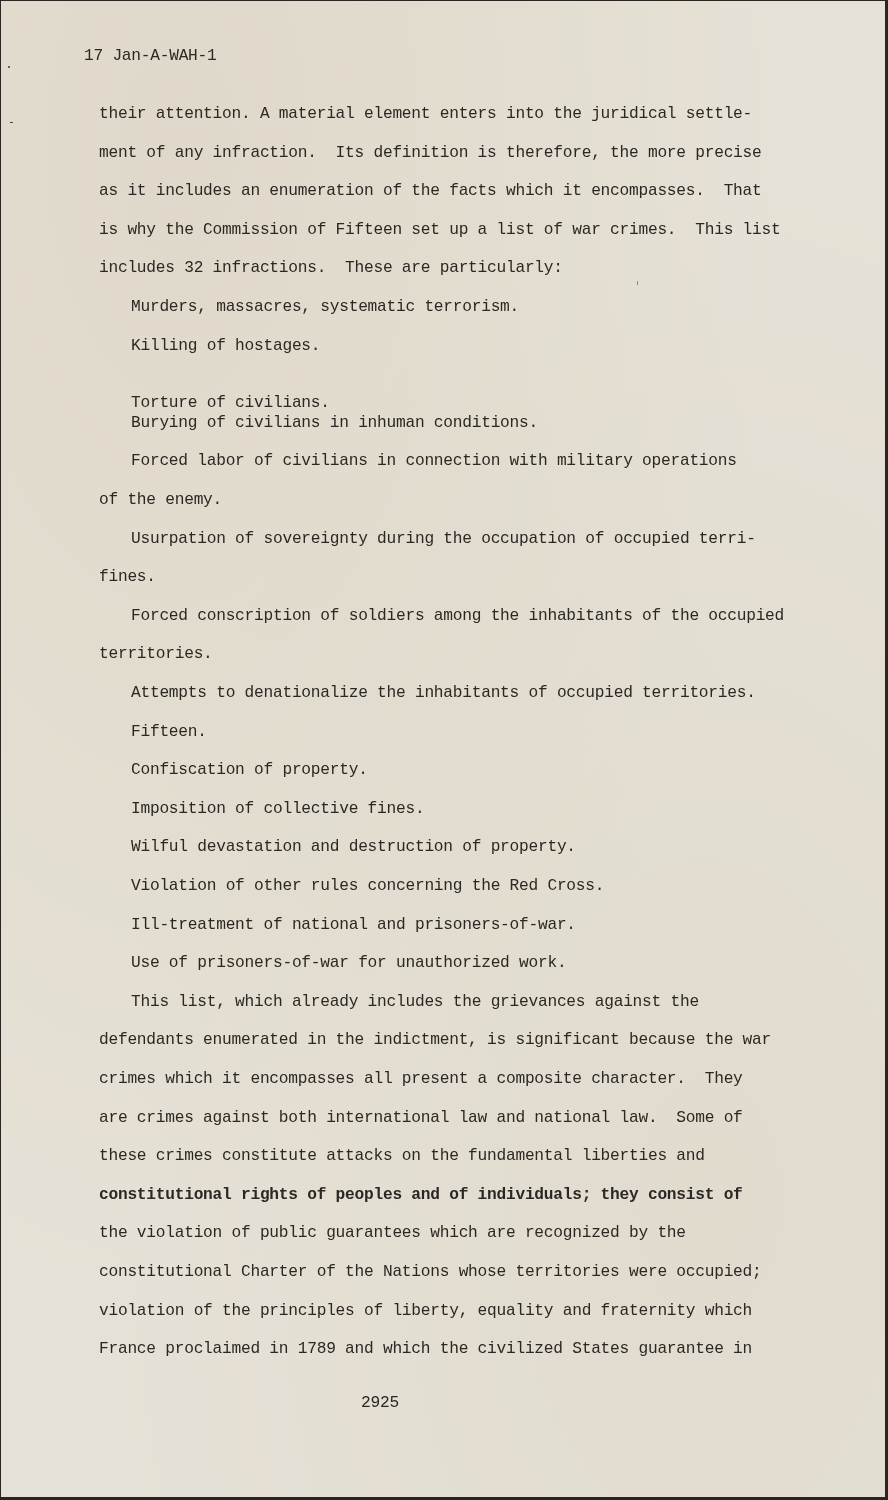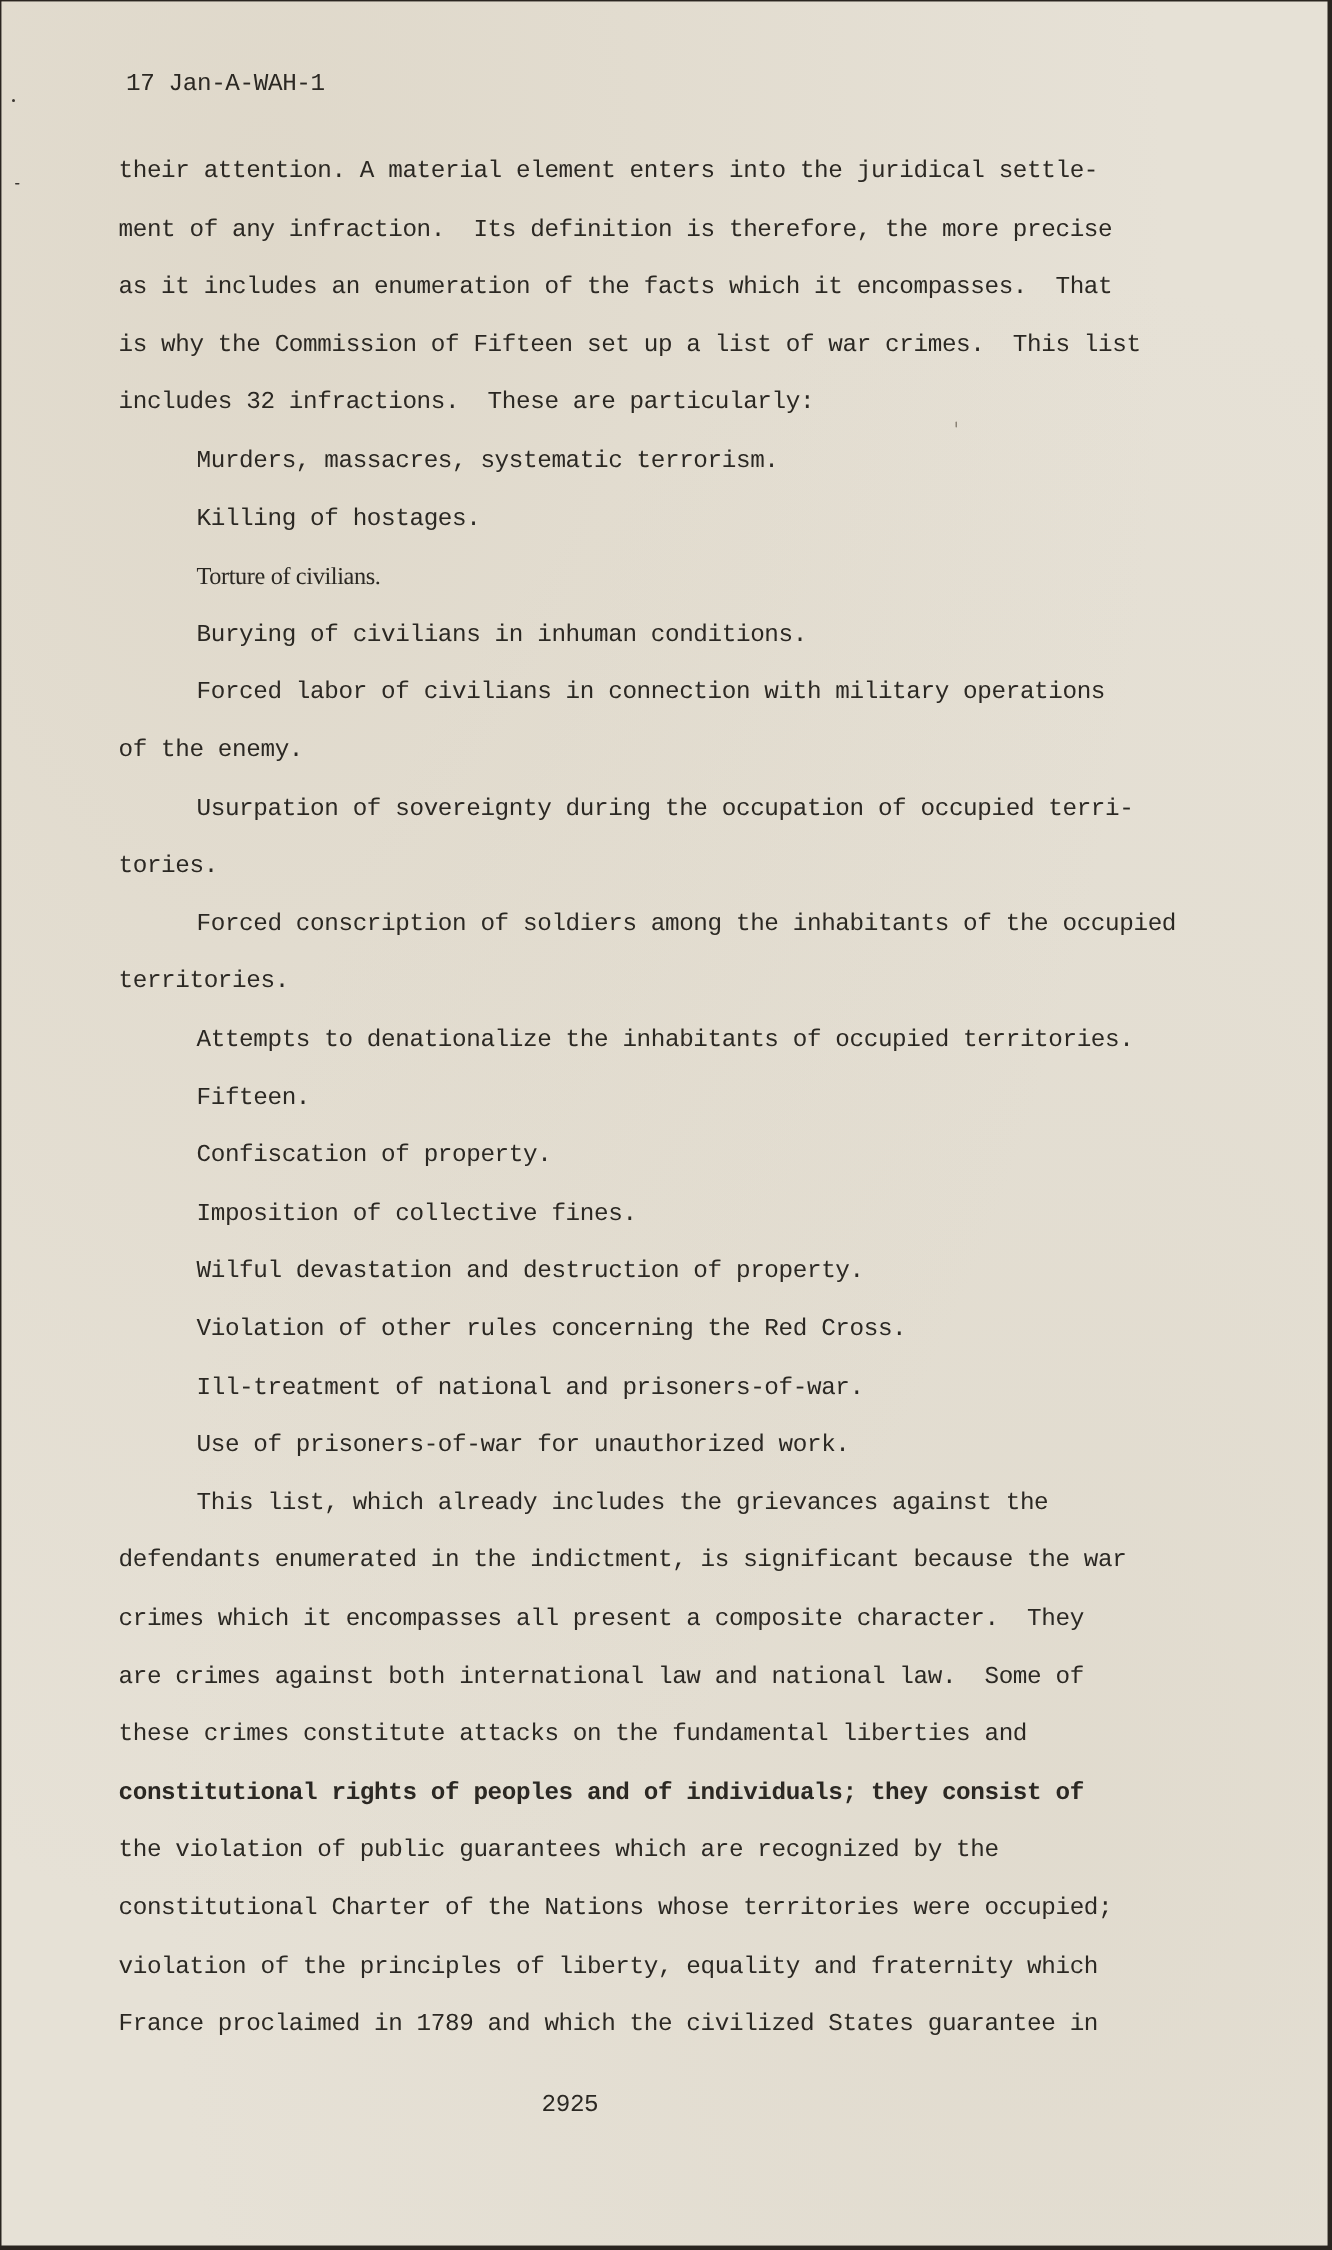--- a/index.html
+++ b/index.html
@@ -31,21 +31,21 @@
     .header {
       position: absolute;
       left: 83px;
       top: 46px;
       white-space: pre;
     }
     .line {
       position: absolute;
       white-space: pre;
     }
-    .flush { left: 78px; }
+    .flush { left: 98px; }
     .indent { left: 130px; }
     .page-number {
       position: absolute;
       left: 360px;
       top: 1393px;
     }
     .speck {
       position: absolute;
       width: 2px;
       height: 2px;
@@ -64,26 +64,26 @@
   <div class="header">17 Jan-A-WAH-1</div>
 
   <div id="body-lines">
       <div class="line flush" style="top: 104px;">their attention. A material element enters into the juridical settle-</div>
       <div class="line flush" style="top: 142.6px;">ment of any infraction.  Its definition is therefore, the more precise</div>
       <div class="line flush" style="top: 181.2px;">as it includes an enumeration of the facts which it encompasses.  That</div>
       <div class="line flush" style="top: 219.8px;">is why the Commission of Fifteen set up a list of war crimes.  This list</div>
       <div class="line flush" style="top: 258.4px;">includes 32 infractions.  These are particularly:</div>
       <div class="line indent" style="top: 297px;">Murders, massacres, systematic terrorism.</div>
       <div class="line indent" style="top: 335.6px;">Killing of hostages.</div>
-      <div class="line indent" style="top: 374px; font-family: Liberation Serif, serif;">Torture of civilians.</div>
+      <div class="line indent" style="top: 393px;">Torture of civilians.</div>
       <div class="line indent" style="top: 412.8px;">Burying of civilians in inhuman conditions.</div>
       <div class="line indent" style="top: 451.4px; text-align: center;">Forced labor of civilians in connection with military operations</div>
       <div class="line flush" style="top: 490px;">of the enemy.</div>
       <div class="line indent" style="top: 528.6px;">Usurpation of sovereignty during the occupation of occupied terri-</div>
-      <div class="line flush" style="top: 567.2px;">tories.</div>
+      <div class="line flush" style="top: 567.2px;">fines.</div>
       <div class="line indent" style="top: 605.8px;">Forced conscription of soldiers among the inhabitants of the occupied</div>
       <div class="line flush" style="top: 644.4px;">territories.</div>
       <div class="line indent" style="top: 683px;">Attempts to denationalize the inhabitants of occupied territories.</div>
       <div class="line indent" style="top: 721.6px;">Fifteen.</div>
       <div class="line indent" style="top: 760.2px;">Confiscation of property.</div>
       <div class="line indent" style="top: 798.8px;">Imposition of collective fines.</div>
       <div class="line indent" style="top: 837.4px;">Wilful devastation and destruction of property.</div>
       <div class="line indent" style="top: 876px;">Violation of other rules concerning the Red Cross.</div>
       <div class="line indent" style="top: 914.6px;">Ill-treatment of national and prisoners-of-war.</div>
       <div class="line indent" style="top: 953.2px;">Use of prisoners-of-war for unauthorized work.</div>

